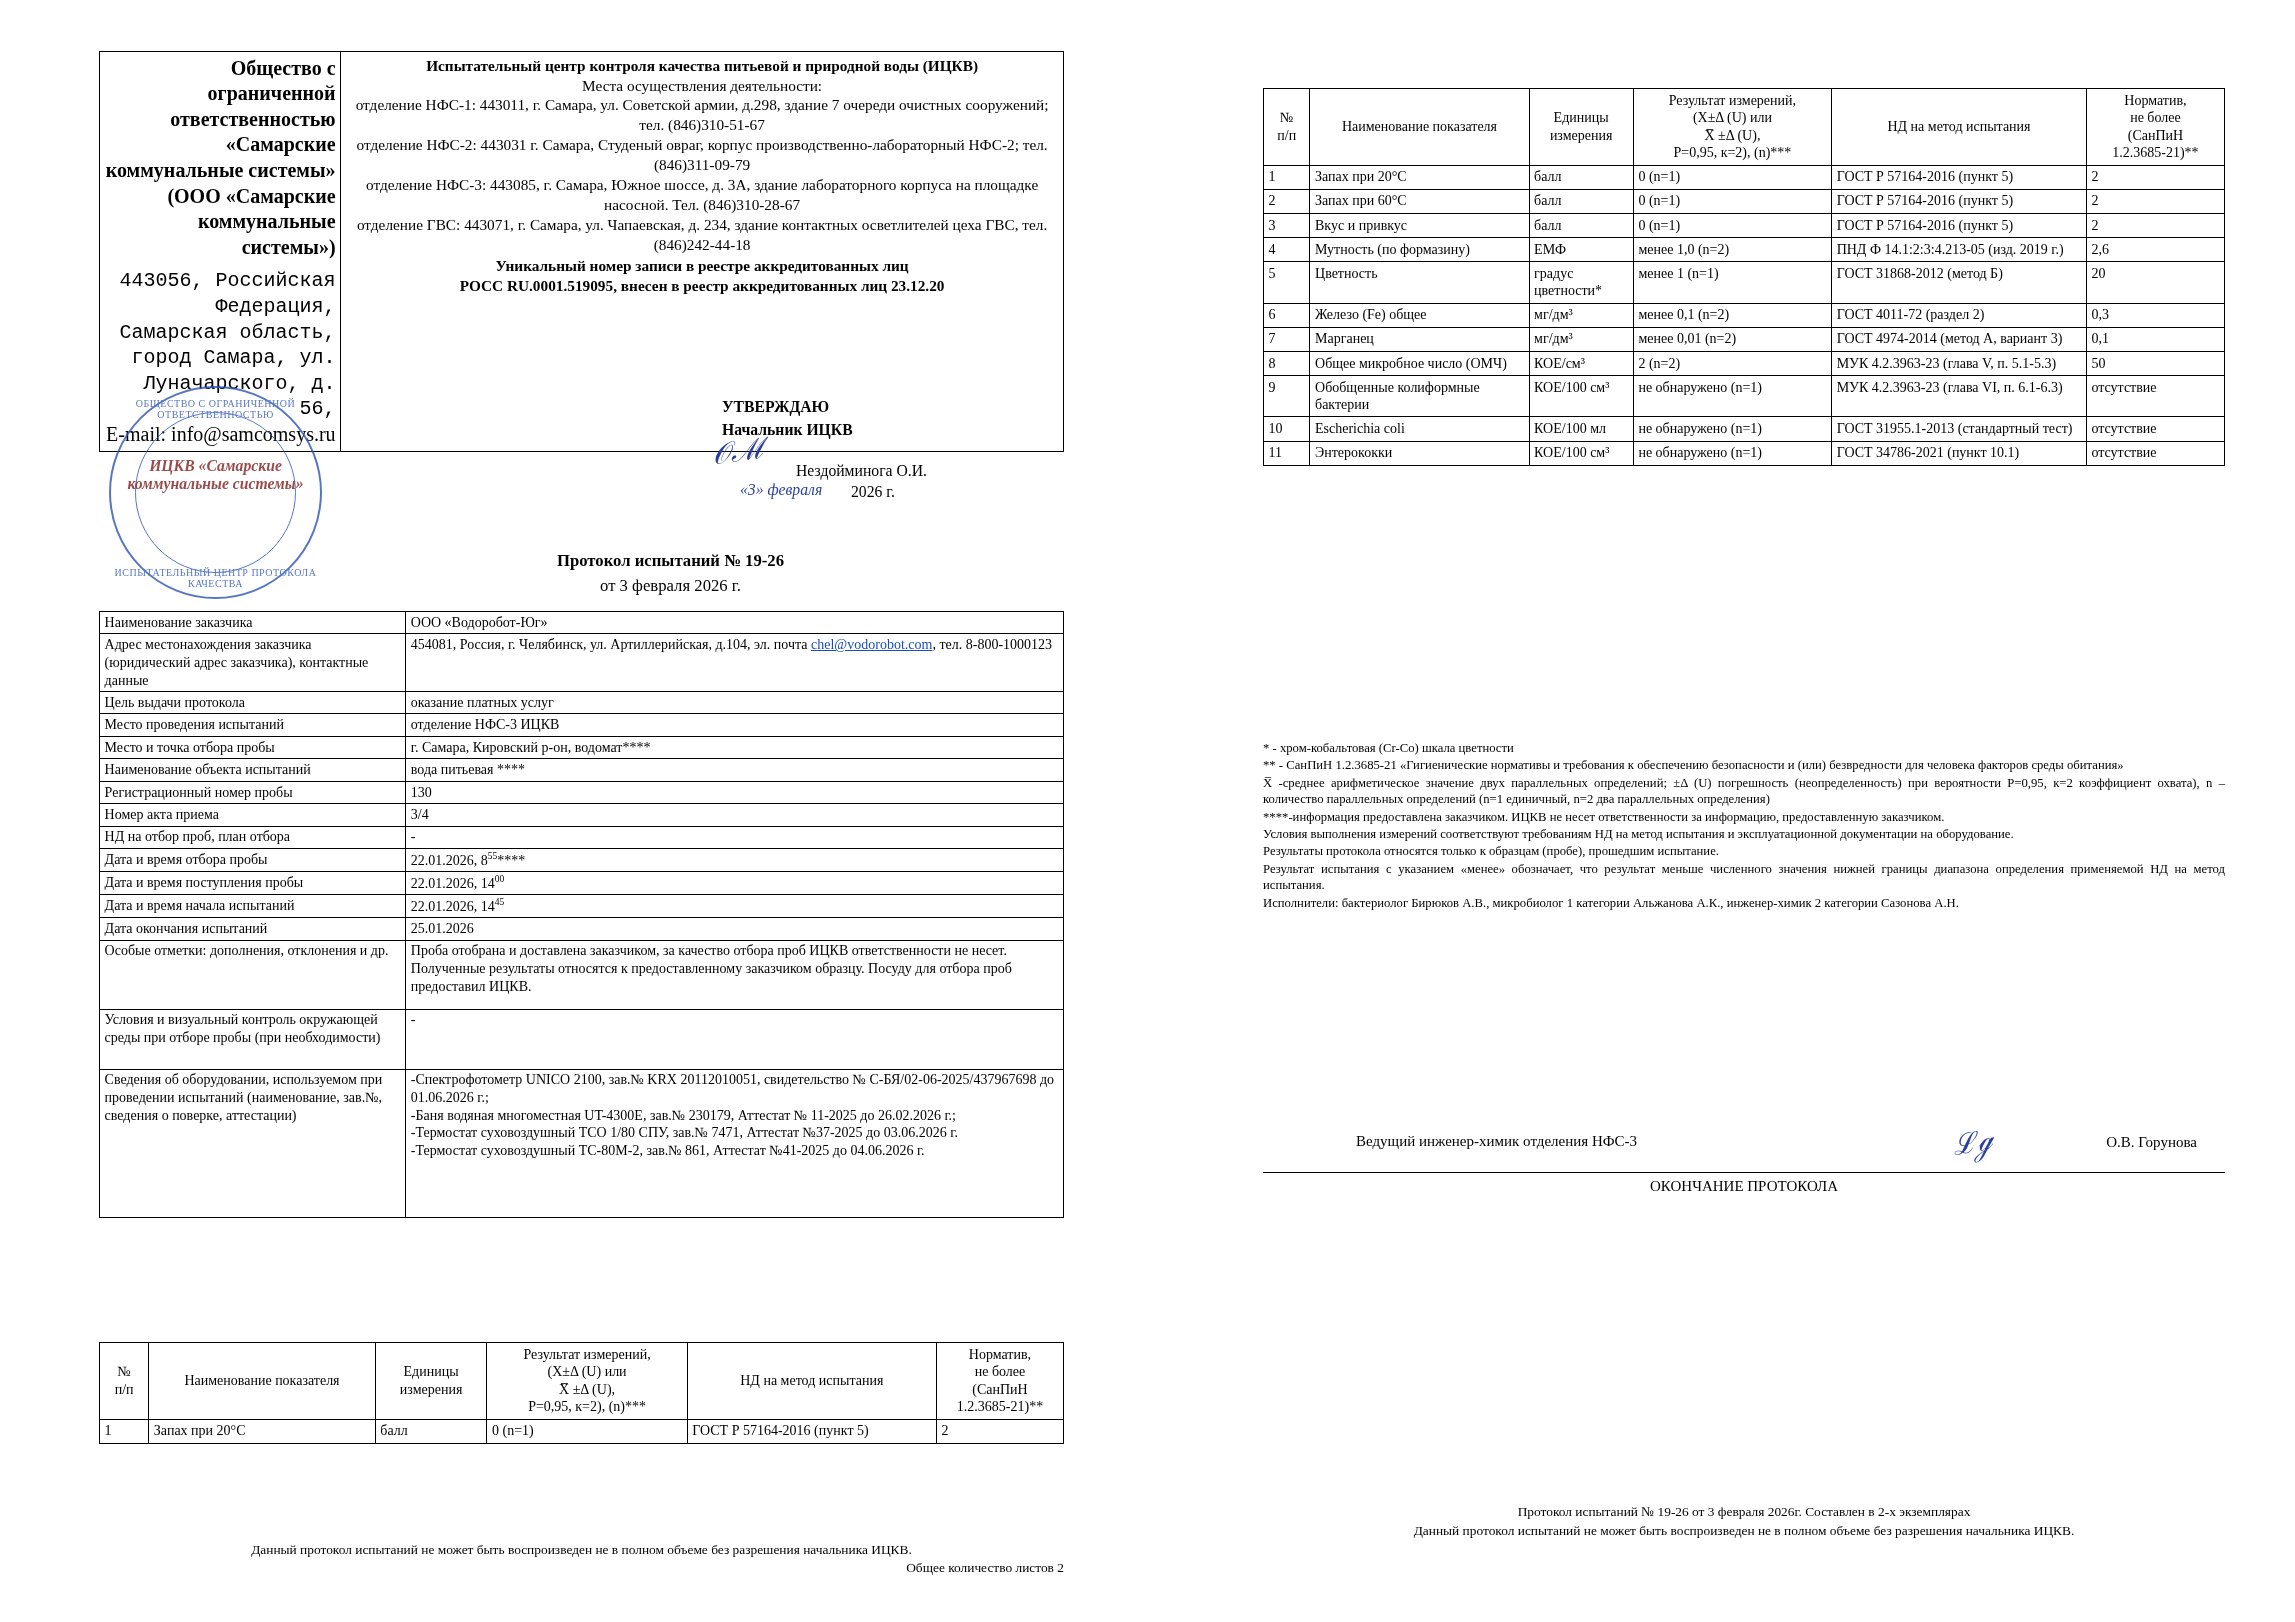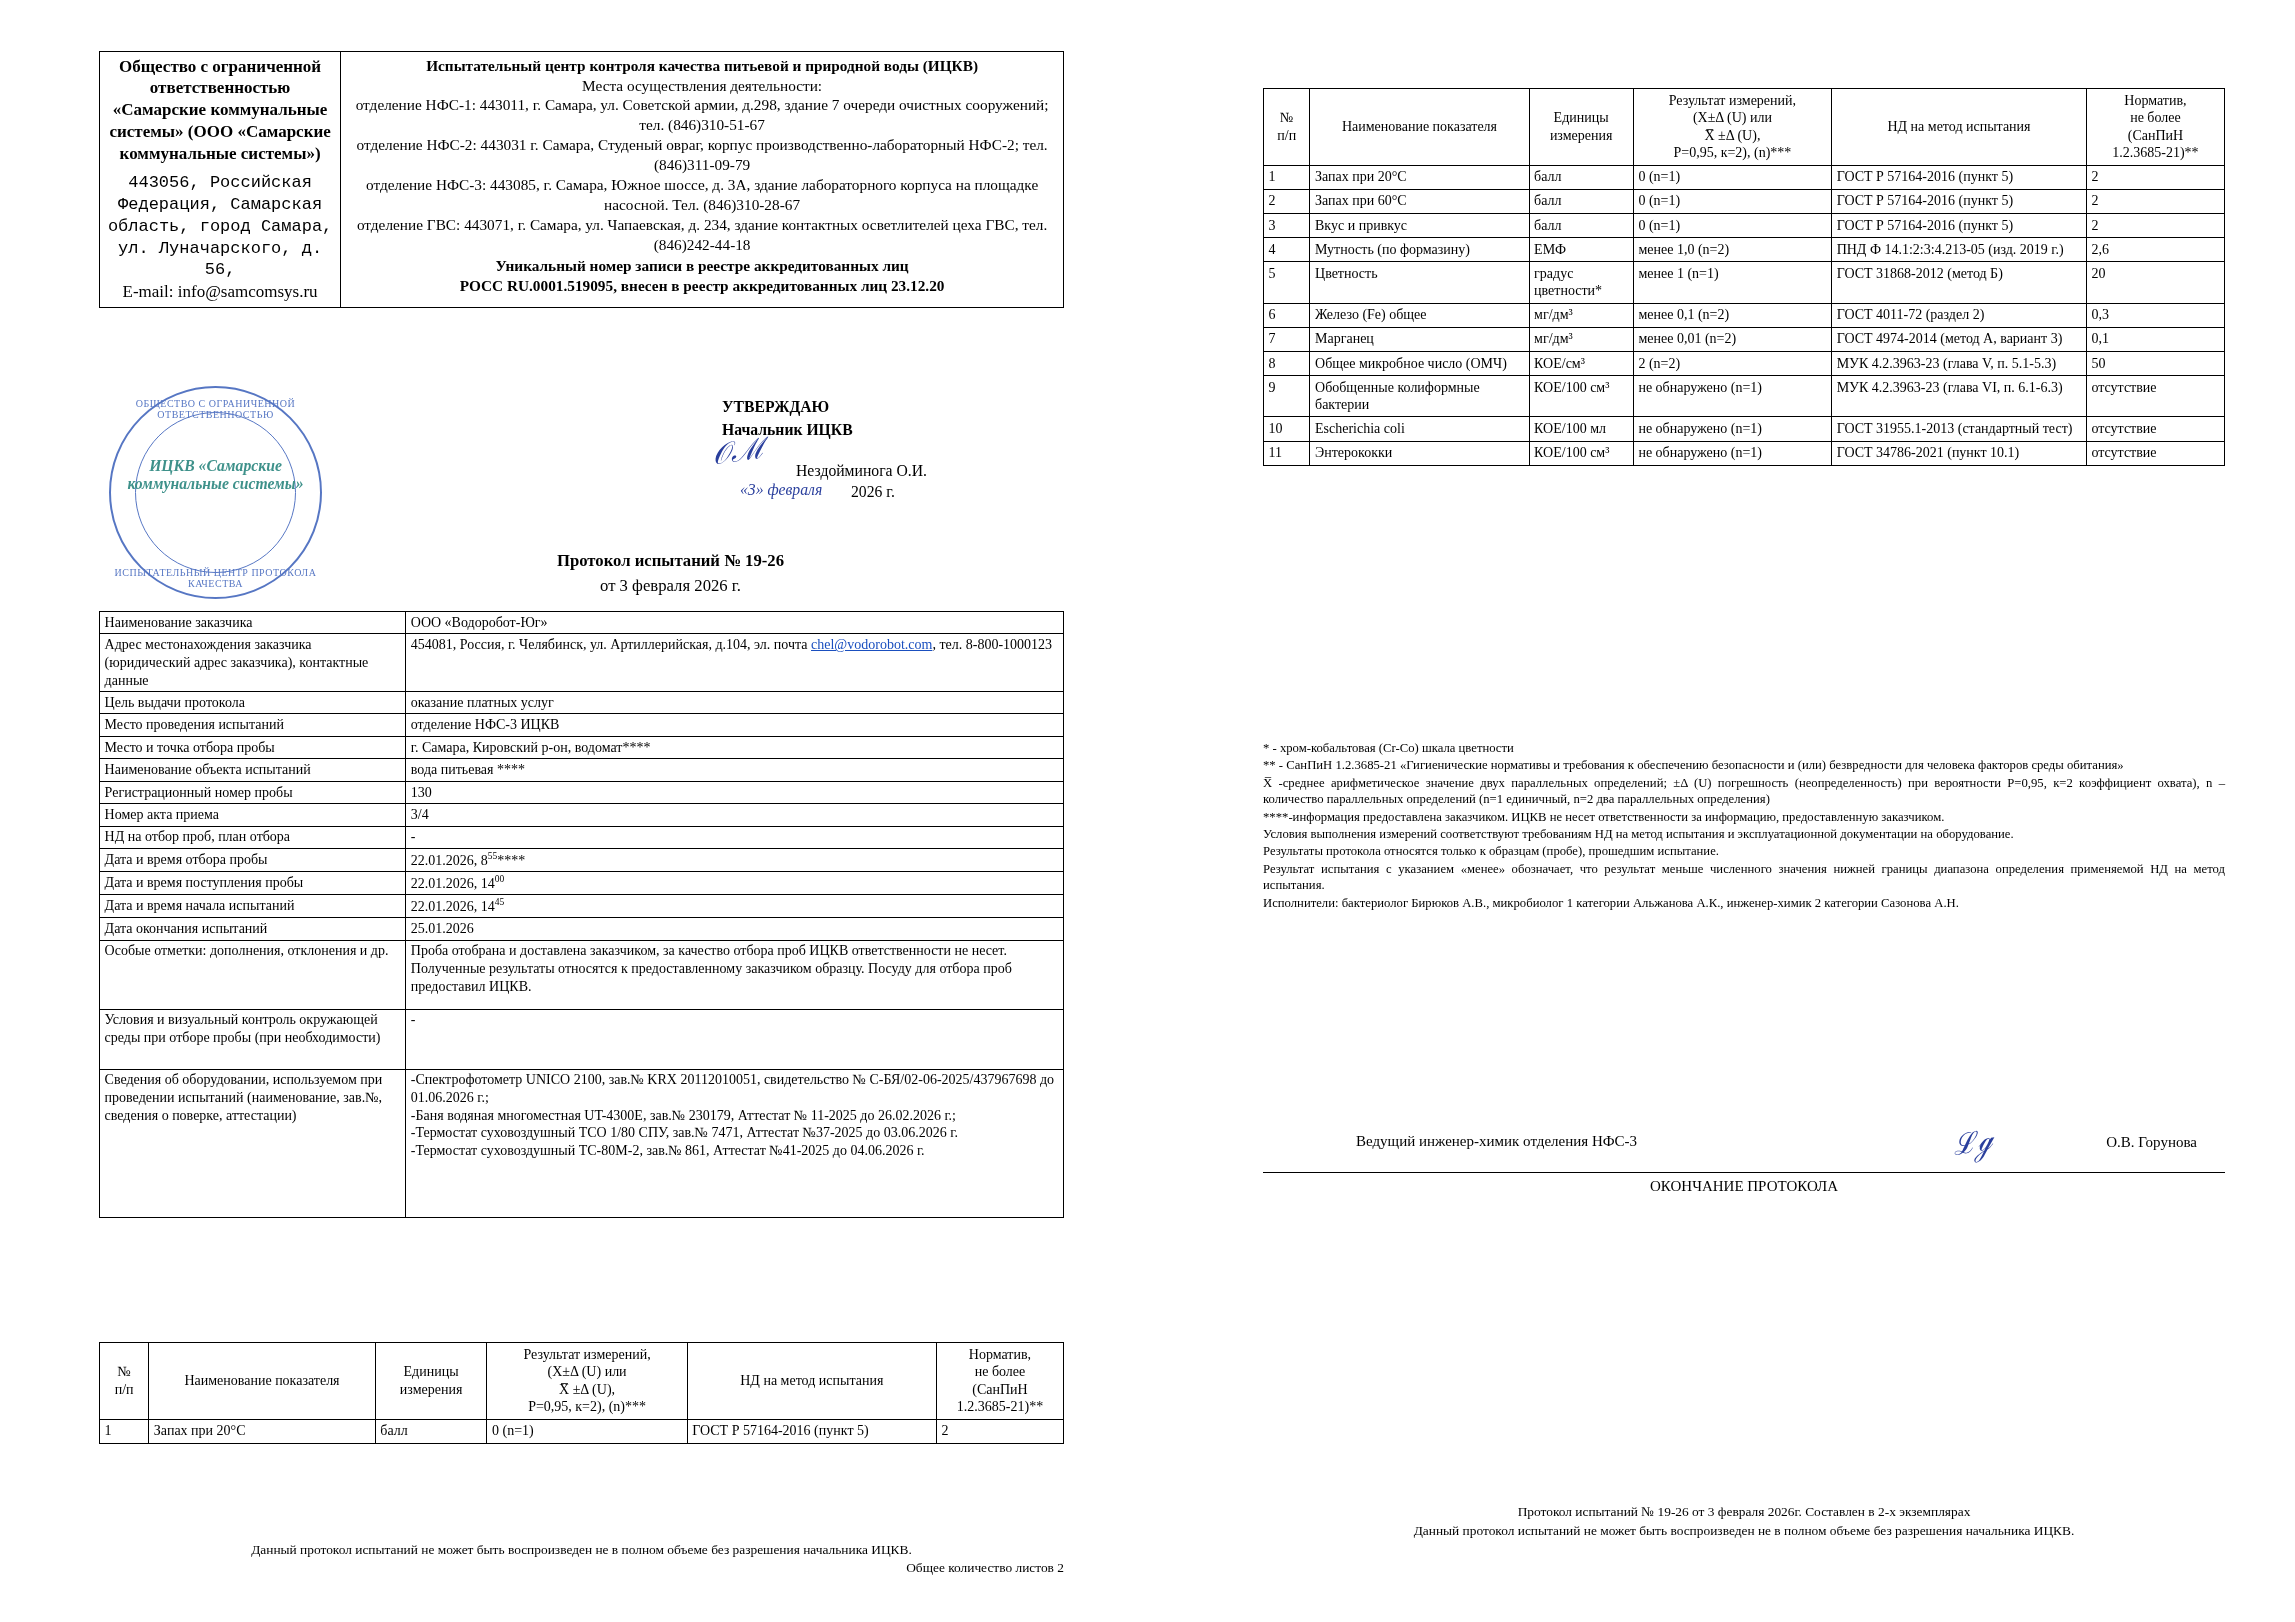--- a/index.html
+++ b/index.html
@@ -11,42 +11,42 @@
     position:relative;
     overflow:hidden;
   }
   .page { position:absolute; left:0; top:0; width:2295px; height:1623px; }
 
   
   .left { position:absolute; left:99px; top:51px; width:971px; }
 
   table.hdr { border-collapse:collapse; width:965px; }
   table.hdr td { border:0.9px solid #000; vertical-align:top; padding:3.7px 4.6px; }
-  .hdr-left { width:231px; text-align:center; font-weight:bold; font-size:17px; line-height:1.28; }
+  .hdr-left { width:231px; text-align:right; font-weight:bold; font-size:20px; line-height:1.28; }
   .hdr-left .thin { font-weight:normal; }
   .hdr-right { font-size:15.3px; line-height:1.30; }
   .hdr-right .c { text-align:center; }
   .hdr-right .b { font-weight:bold; }
 
   .stamp {
     position:absolute; left:109px; top:386px; width:213px; height:213px;
     border-radius:50%;
     border:2.3px solid #2d55b5;
     color:#2d55b5;
     opacity:0.80;
     box-sizing:border-box;
   }
   .stamp .inner {
     position:absolute; left:24px; top:24px; right:24px; bottom:24px;
     border:1.4px solid #2d55b5; border-radius:50%;
   }
   .stamp .ctext {
     position:absolute; left:0; right:0; top:69px;
     text-align:center; font-style:italic; font-weight:bold;
-    font-size:15.7px; line-height:1.15; color:#0f766e;
+    font-size:15.7px; line-height:1.15; color:#7f1d1d;
   }
   .stamp .arc-top, .stamp .arc-bot {
     position:absolute; left:0; right:0; text-align:center;
     font-size:10px; color:#2d55b5; letter-spacing:0.5px;
   }
   .stamp .arc-top { top:10.2px; }
   .stamp .arc-bot { bottom:8.3px; }
 
   .approve { position:absolute; left:722px; top:396px; font-size:15.7px; line-height:1.45; }
   .approve .b { font-weight:bold; }

